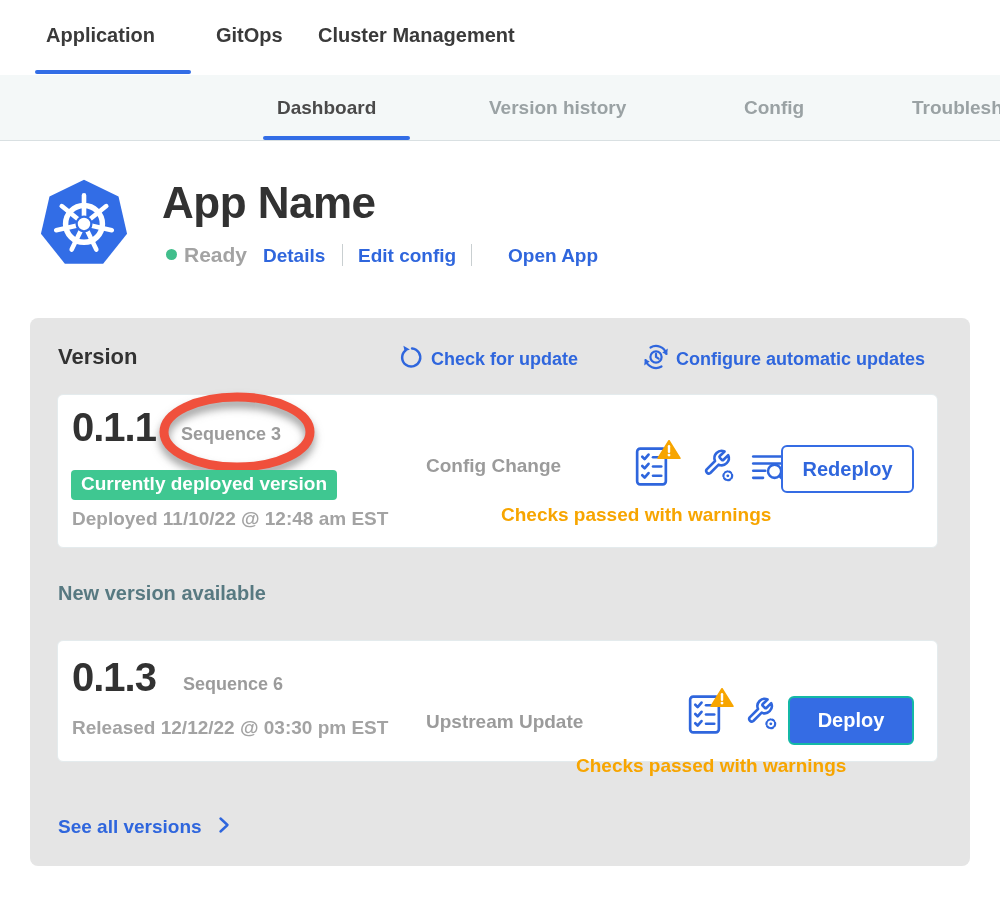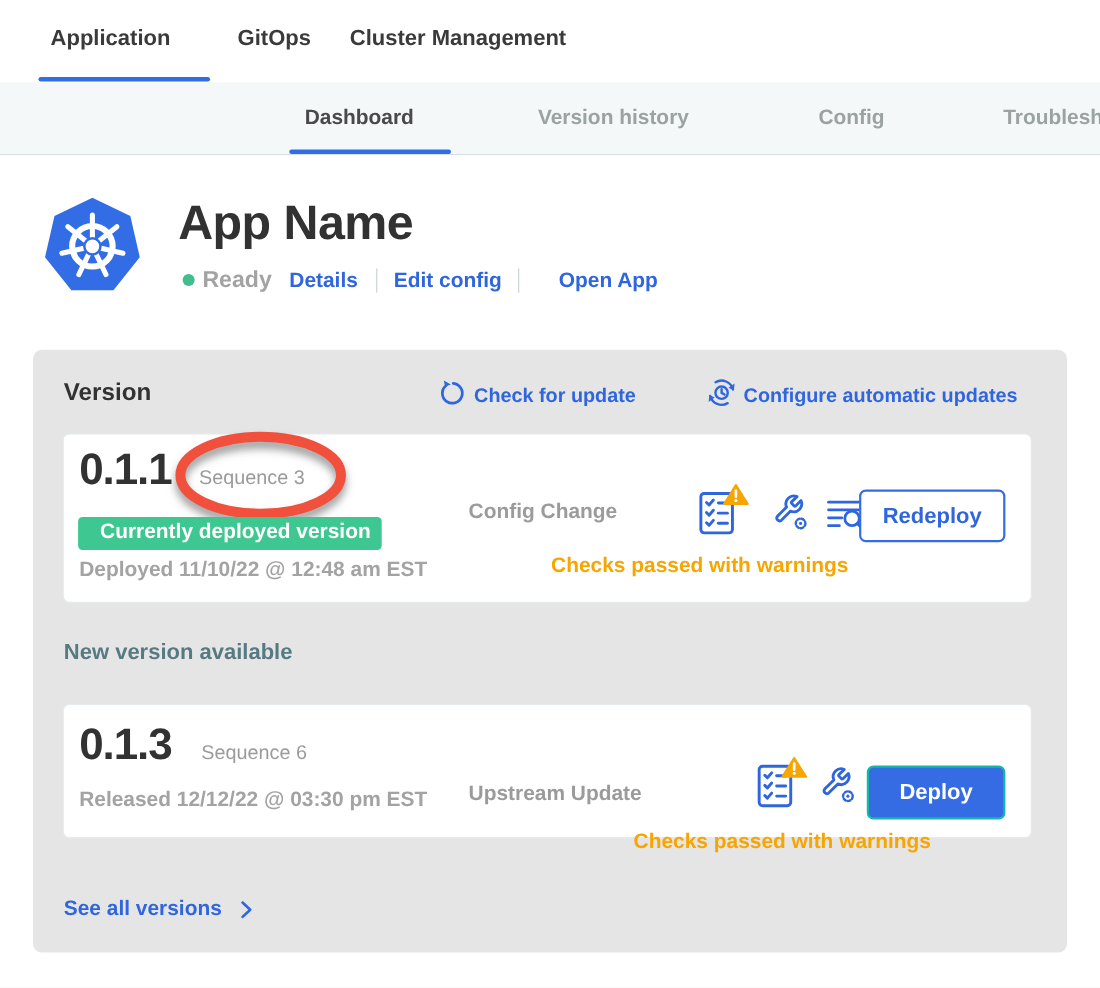--- a/index.html
+++ b/index.html
@@ -23,30 +23,30 @@
   .status-dot{position:absolute;left:166px;top:249px;width:11px;height:11px;border-radius:50%;background:#41be8c;}
   .status-text{position:absolute;left:184px;top:243px;font-size:21px;font-weight:700;color:#a3a3a3;}
   .hdr-link{position:absolute;top:245px;font-size:19px;font-weight:700;color:#2f66dd;cursor:pointer;white-space:nowrap;}
   .hdr-sep{position:absolute;top:244px;width:1px;height:22px;background:#c9cfd1;}
   
   .version-card{position:absolute;left:30px;top:318px;width:940px;height:548px;background:#e5e5e5;border-radius:8px;}
   .vc-title{position:absolute;left:28px;top:26px;font-size:22px;font-weight:700;color:#323232;}
   .vc-action{position:absolute;top:31px;font-size:18px;font-weight:700;color:#2f66dd;cursor:pointer;white-space:nowrap;}
   .white-card{position:absolute;left:27px;width:881px;background:#ffffff;border:1px solid #e4ebed;border-radius:6px;box-sizing:border-box;}
   .ver-num{position:absolute;left:14px;font-size:40px;font-weight:700;color:#323232;letter-spacing:-1px;}
-  .seq{position:absolute;font-size:18px;font-weight:400;color:#9b9b9b;white-space:nowrap;text-align:right;}
-  .badge{position:absolute;left:13px;top:75px;background:#3fc791;color:#fff;font-size:19px;font-weight:700;padding:3px 10px 5px 20px;border-radius:4px;white-space:nowrap;}
+  .seq{position:absolute;font-size:18px;font-weight:700;color:#9b9b9b;white-space:nowrap;text-align:right;}
+  .badge{position:absolute;left:13px;top:75px;background:#3fc791;color:#fff;font-size:19px;font-weight:700;padding:3px 10px 5px 10px;border-radius:4px;white-space:nowrap;}
   .gray-line{position:absolute;font-size:19px;font-weight:700;color:#a3a3a3;white-space:nowrap;}
   .source-label{position:absolute;left:368px;font-size:19px;font-weight:700;color:#9b9b9b;white-space:nowrap;}
   .checks{position:absolute;font-size:19px;font-weight:700;color:#f7a500;white-space:nowrap;}
   .btn{position:absolute;border-radius:6px;font-size:20px;font-weight:700;display:flex;align-items:center;justify-content:center;cursor:pointer;box-sizing:border-box;}
   .btn-outline{background:#fff;border:2px solid #356ce4;color:#2f66dd;}
   .btn-solid{background:#356ce4;border:2px solid #14b8a6;color:#fff;}
   .new-ver-heading{position:absolute;left:28px;top:264px;font-size:20px;font-weight:700;color:#577981;}
-  .see-all{position:absolute;left:28px;top:498px;font-size:19px;font-weight:700;color:#2f66dd;cursor:pointer;display:flex;align-items:center;gap:16px;}
+  .see-all{position:absolute;left:28px;top:498px;font-size:19px;font-weight:700;color:#2f66dd;cursor:pointer;display:flex;gap:16px;}
   .why-link{color:#2f66dd;font-weight:700;cursor:pointer;}
   .icon-group{position:absolute;cursor:pointer;}
   .annotation{position:absolute;left:97px;top:-4px;width:164px;height:86px;pointer-events:none;
     filter:drop-shadow(0px 6px 4px rgba(70,70,70,0.55));}
 </style>
 </head>
 <body>
 
 <div class="top-nav">
   <div class="top-tab" style="left:46px">Application</div>

